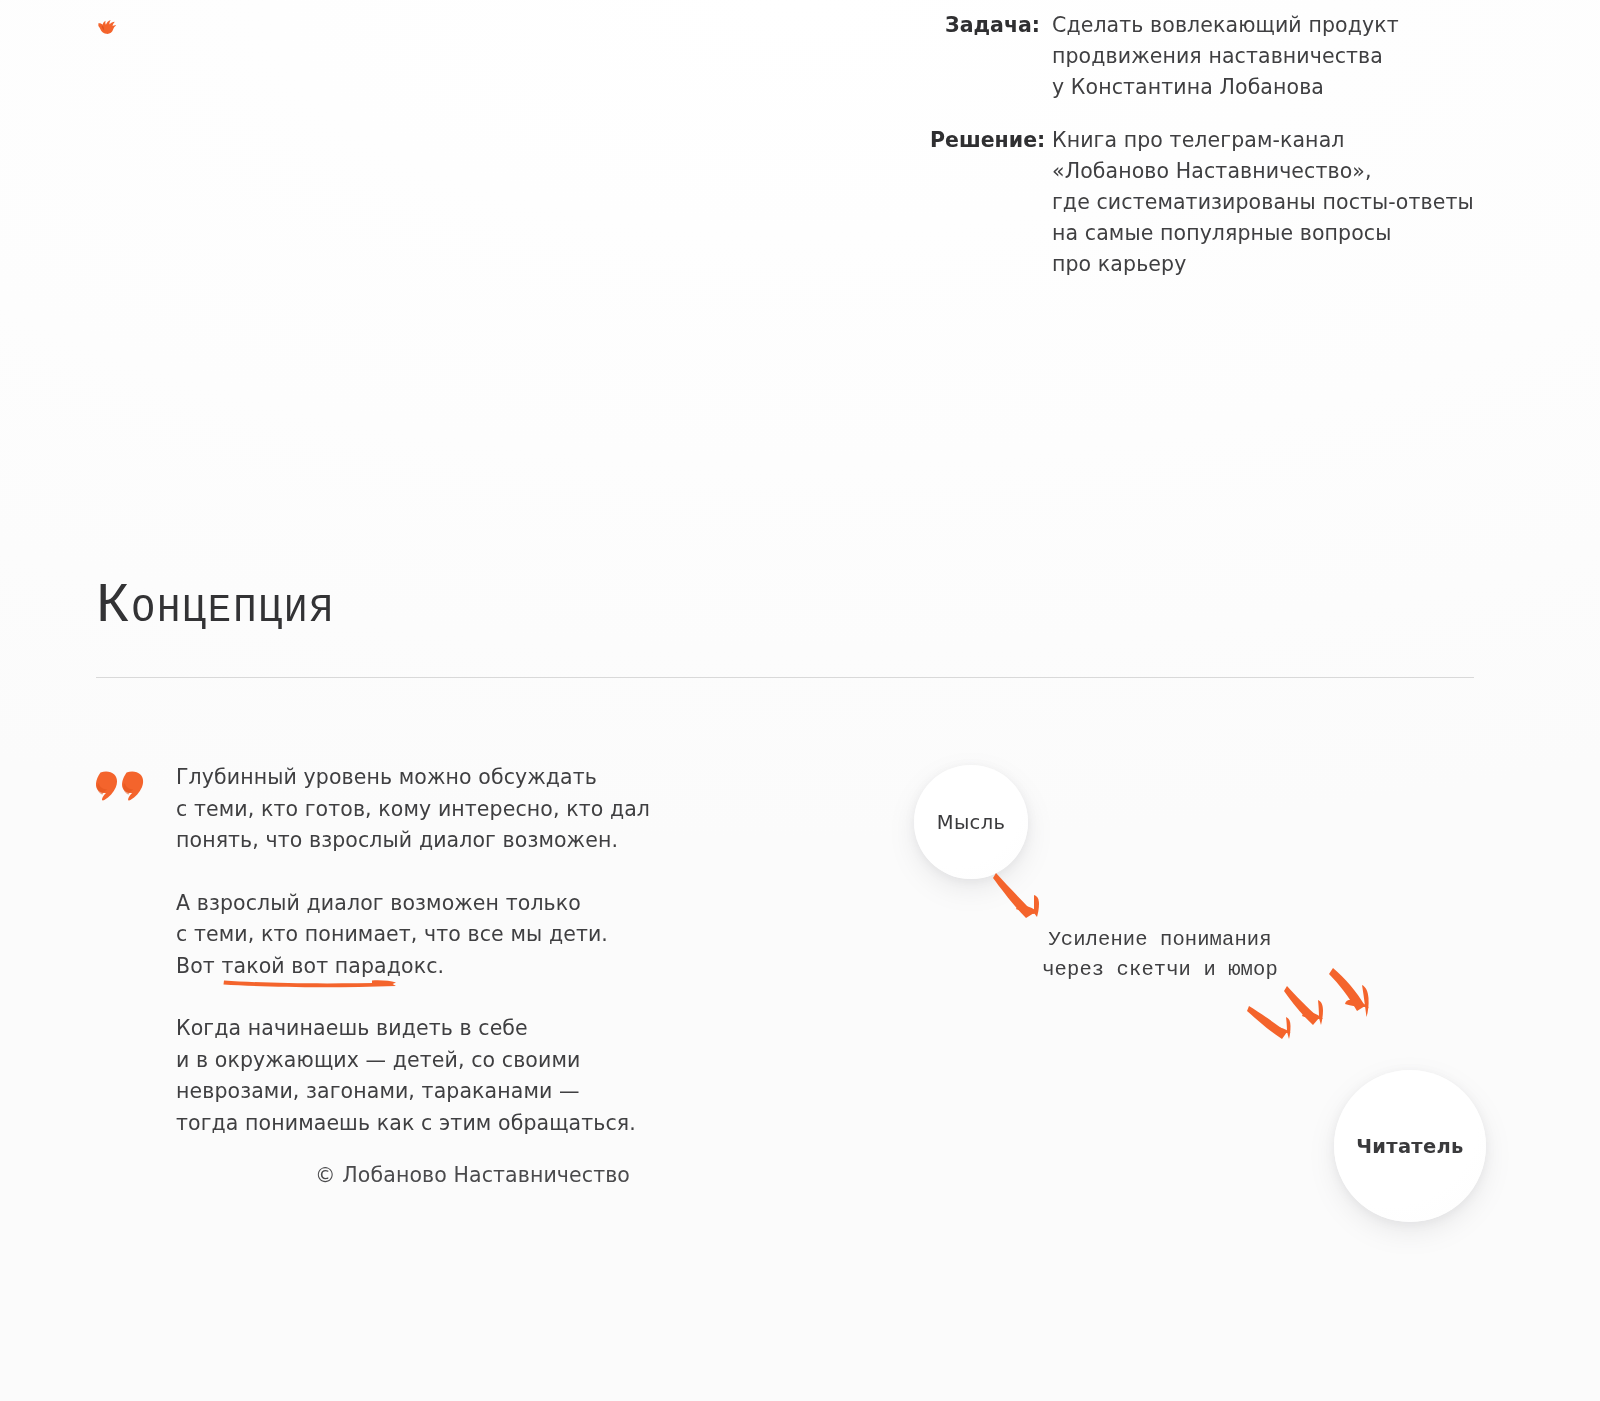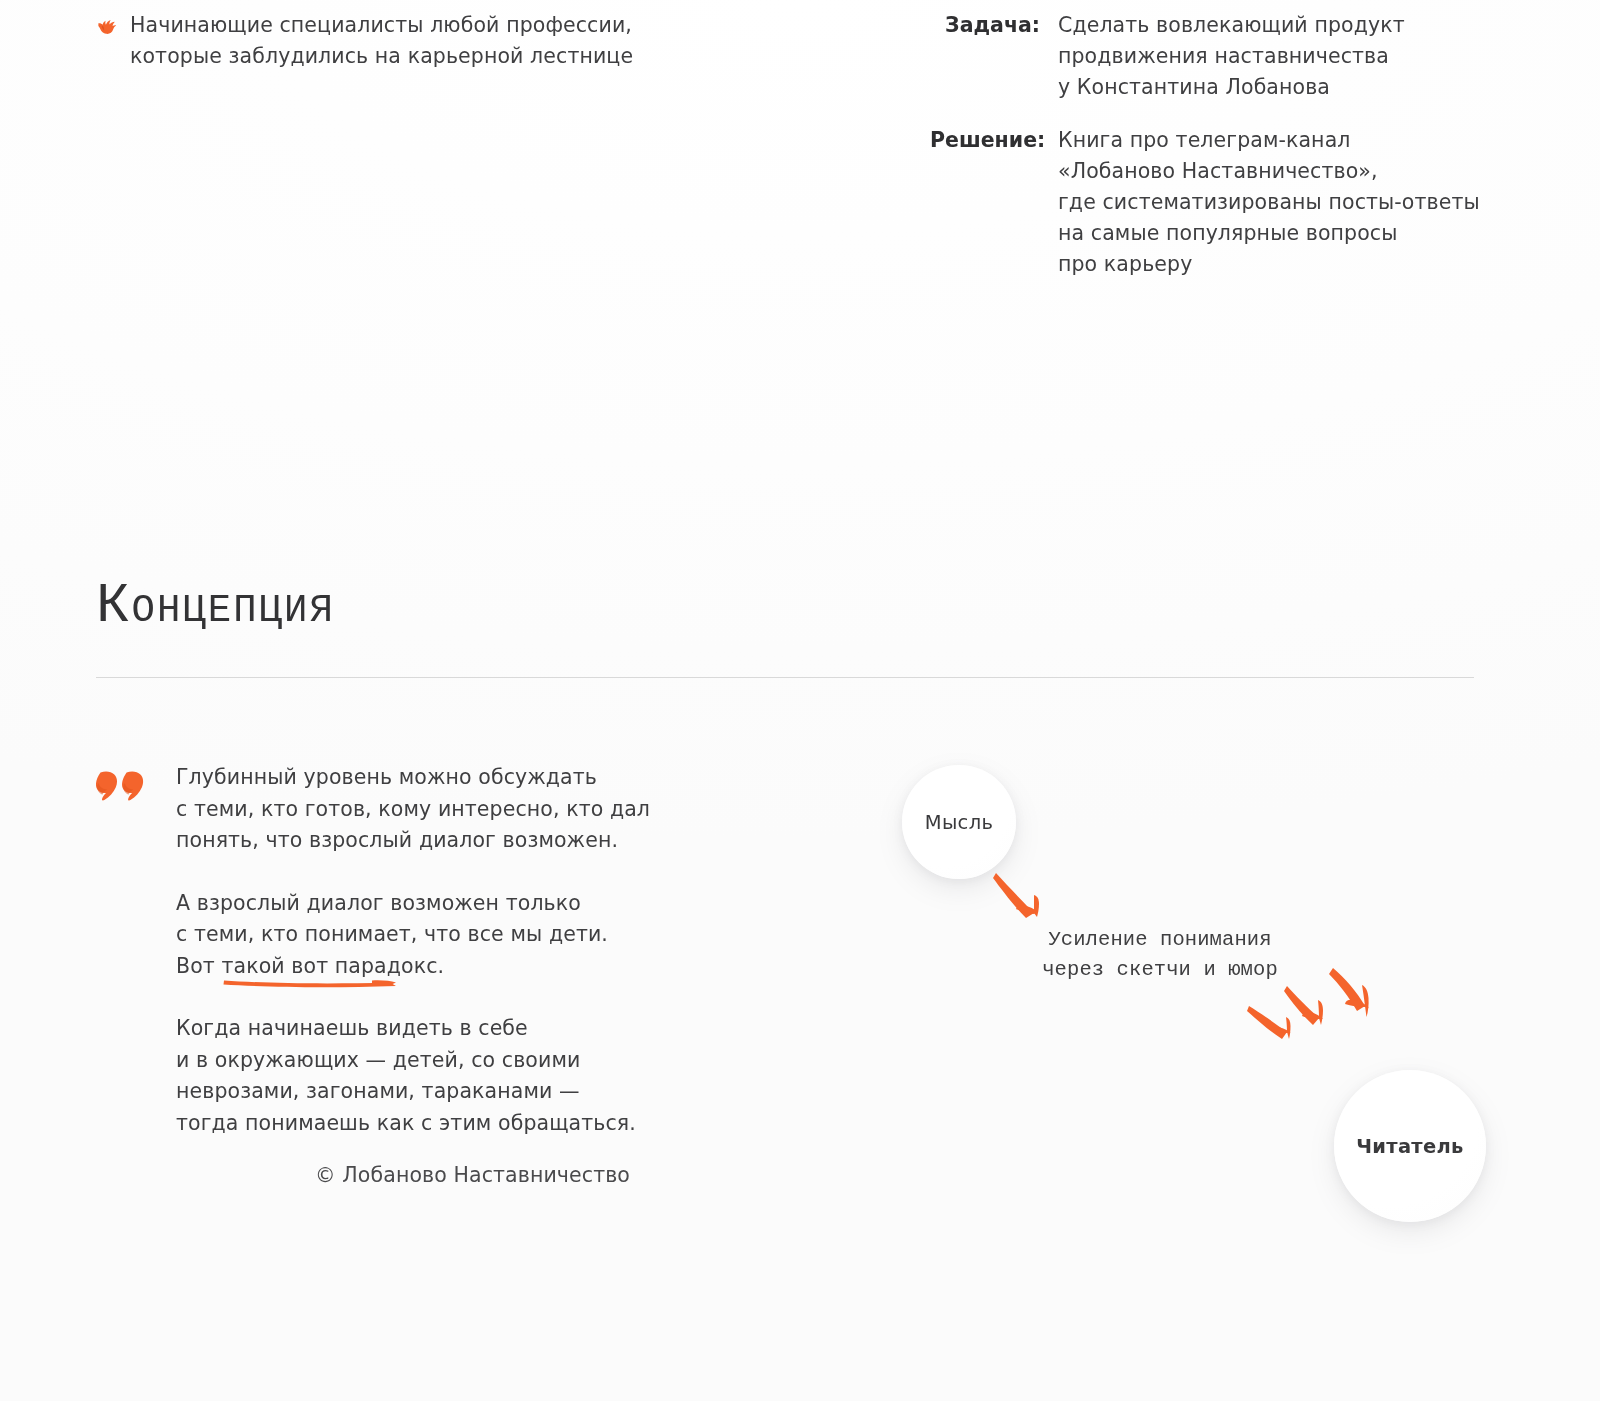--- a/index.html
+++ b/index.html
@@ -52,21 +52,20 @@
   .top-right {
     position: absolute;
     left: 930px;
     top: 10px;
     width: 600px;
   }
   .kv-row {
     display: flex;
     align-items: flex-start;
     margin-bottom: 22px;
-    gap: 6px;
   }
   .kv-label {
     width: 122px;
     flex: 0 0 122px;
     text-align: right;
     font-weight: bold;
     font-size: 20.5px;
     line-height: 31px;
     color: #2f2f31;
     padding-right: 12px;
@@ -173,21 +172,21 @@
     box-shadow:
       0 10px 26px rgba(125,125,135,0.14),
       0 2px 10px rgba(125,125,135,0.10);
     display: flex;
     align-items: center;
     justify-content: center;
     color: #3a3a3c;
     letter-spacing: 0.3px;
   }
   .bubble-thought {
-    left: 12px;
+    left: 24px;
     top: 25px;
     width: 114px;
     height: 114px;
     font-size: 19.5px;
     text-align: right;
   }
   .bubble-reader {
     left: 444px;
     top: 330px;
     width: 152px;
@@ -215,22 +214,20 @@
 </head>
 <body>
 
 <div class="page">
 
   <div class="top-left">
     <svg class="bird-icon" viewBox="0 0 24 24" aria-hidden="true">
       <path d="M2.6 8.0c1.9-.4 3.4.2 4.6 1.5.5-2 1.6-3.4 3.3-4.3-.5 1.6-.4 3 .3 4.3.9-2.6 2.6-4.3 5.2-5.2-1.1 1.7-1.5 3.4-1.2 5.1 1.5-1.9 3.4-2.9 5.8-3-1.4 1.4-2.2 2.9-2.5 4.6 1.2-.7 2.5-.9 3.9-.7-1.6 1-2.6 2.3-3.1 3.9-1.4 4.1-4.3 5.8-8 5.2-2.9-.5-4.9-2.2-6.1-4.9-.6-1.4-1.3-2.6-2.2-3.6z" fill="#f4642c"></path>
       <path d="M7.4 10.6c1.1 1.5 1.6 3.2 1.4 5.1-1.3-1.1-2.2-2.5-2.6-4.2z" fill="#e0521f"></path>
     </svg>
-    <div class="audience-text">Начинающие специалисты любой профессии,
-которые заблудились на карьерной лестнице</div>
   </div>
 
   <div class="top-right">
     <div class="kv-row">
       <div class="kv-label">Задача:</div>
       <div class="kv-value">Сделать вовлекающий продукт
 продвижения наставничества
 у Константина Лобанова</div>
     </div>
     <div class="kv-row">

